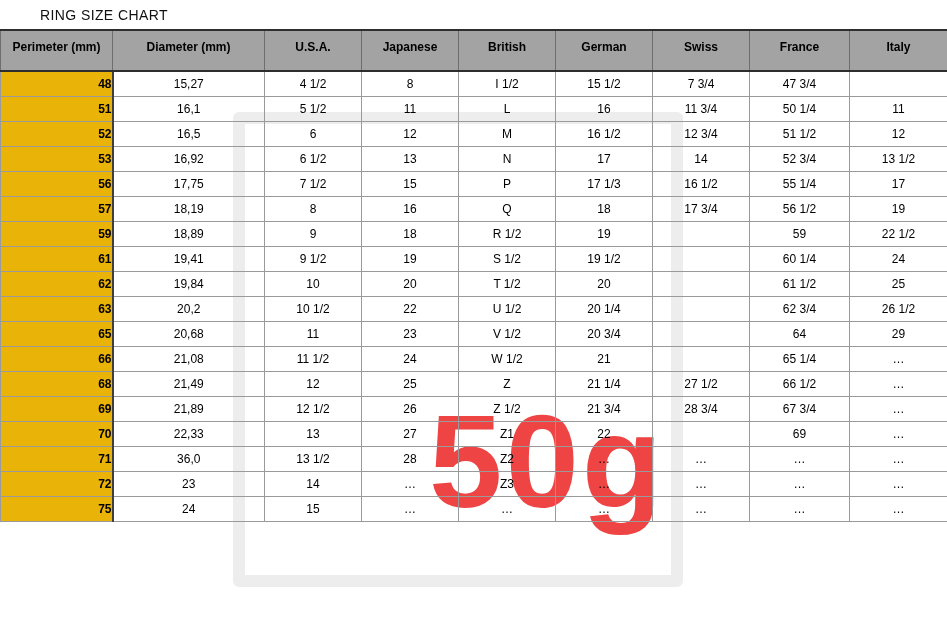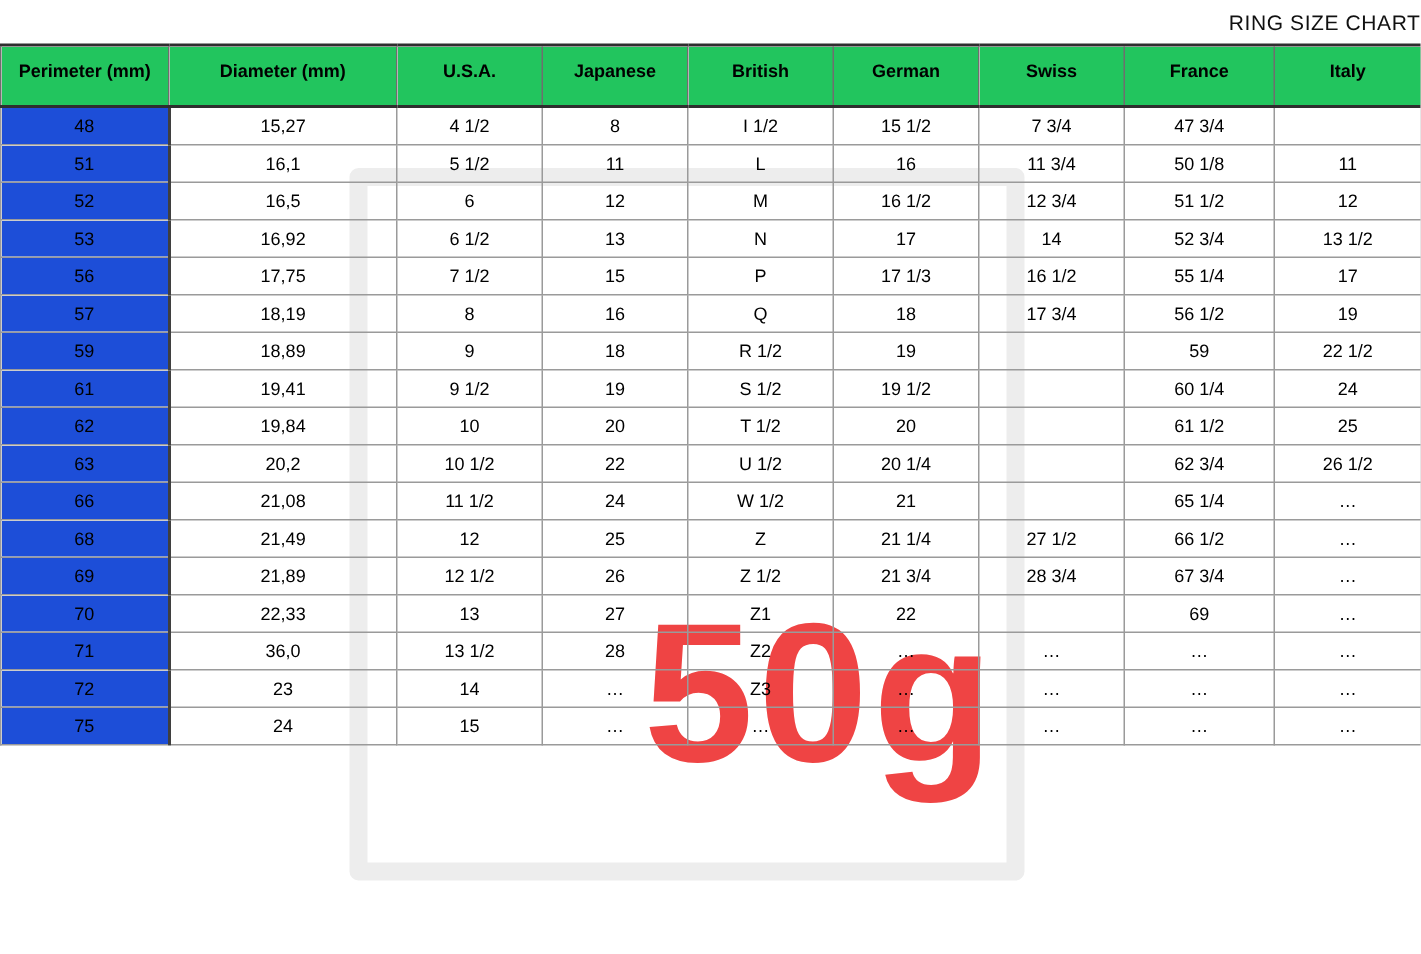--- a/index.html
+++ b/index.html
@@ -6,21 +6,21 @@
   html, body {
     width: 947px; height: 636px;
     background: #ffffff;
     font-family: "Liberation Sans", sans-serif;
     overflow: hidden;
     color: #000;
   }
   .title {
     height: 29px;
     padding-top: 7px;
-    text-align: right;
+    text-align: left;
     font-size: 14px;
     letter-spacing: 0.4px;
     color: #111;
     padding-left: 40px;
   }
   .table-wrap { position: relative; width: 947px; }
 
   
   .wm-frame {
     position: absolute;
@@ -51,38 +51,39 @@
     border-bottom: 1px solid #9a9a9a;
   }
   th, td {
     text-align: center;
     font-size: 12px;
     border: 1px solid #9a9a9a;
     overflow: hidden;
     white-space: nowrap;
   }
   thead th {
-    background: #22c55e;
+    background: #a3a3a3;
     height: 41px;
     vertical-align: top;
     padding-top: 9px;
     font-weight: bold;
     border-top: 2px solid #2e2e2e;
     border-bottom: 2px solid #2e2e2e;
     border-left: 1px solid #6e6e6e;
     border-right: 1px solid #6e6e6e;
   }
   tbody td {
     height: 25px;
     background: transparent;
   }
   tbody td.rowhead {
-    background: #1d4ed8;
-    font-weight: normal;
+    background: #eab308;
+    font-weight: bold;
     border-right: 2px solid #3f3f3f;
+    text-align: right;
   }
 </style>
 </head>
 <body>
 
 <div class="page">
   <div class="title">RING SIZE CHART</div>
 
   <div class="table-wrap">
     <div class="wm-frame"></div>
@@ -126,21 +127,21 @@
             <td></td>
           </tr>
           <tr>
             <td class="rowhead">51</td>
             <td>16,1</td>
             <td>5 1/2</td>
             <td>11</td>
             <td>L</td>
             <td>16</td>
             <td>11 3/4</td>
-            <td>50 1/8</td>
+            <td>50 1/4</td>
             <td>11</td>
           </tr>
           <tr>
             <td class="rowhead">52</td>
             <td>16,5</td>
             <td>6</td>
             <td>12</td>
             <td>M</td>
             <td>16 1/2</td>
             <td>12 3/4</td>
@@ -218,20 +219,31 @@
             <td>20,2</td>
             <td>10 1/2</td>
             <td>22</td>
             <td>U 1/2</td>
             <td>20 1/4</td>
             <td></td>
             <td>62 3/4</td>
             <td>26 1/2</td>
           </tr>
           <tr>
+            <td class="rowhead">65</td>
+            <td>20,68</td>
+            <td>11</td>
+            <td>23</td>
+            <td>V 1/2</td>
+            <td>20 3/4</td>
+            <td></td>
+            <td>64</td>
+            <td>29</td>
+          </tr>
+          <tr>
             <td class="rowhead">66</td>
             <td>21,08</td>
             <td>11 1/2</td>
             <td>24</td>
             <td>W 1/2</td>
             <td>21</td>
             <td></td>
             <td>65 1/4</td>
             <td>…</td>
           </tr>

